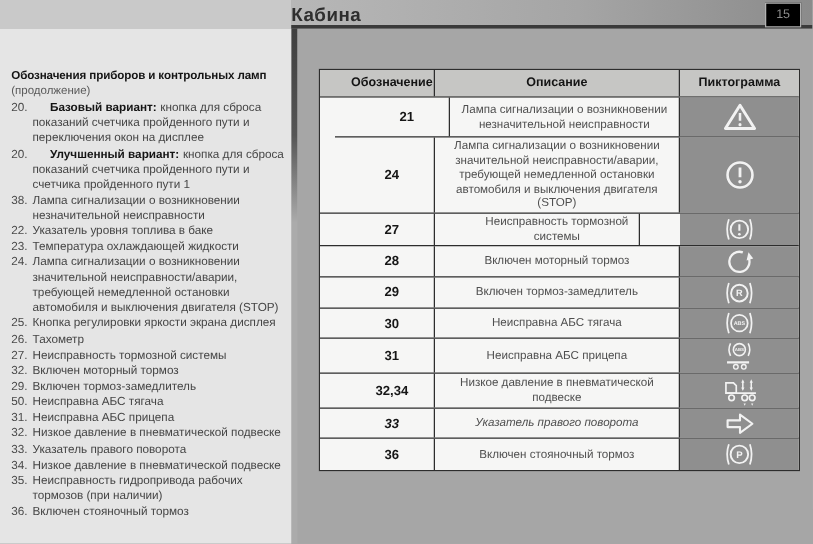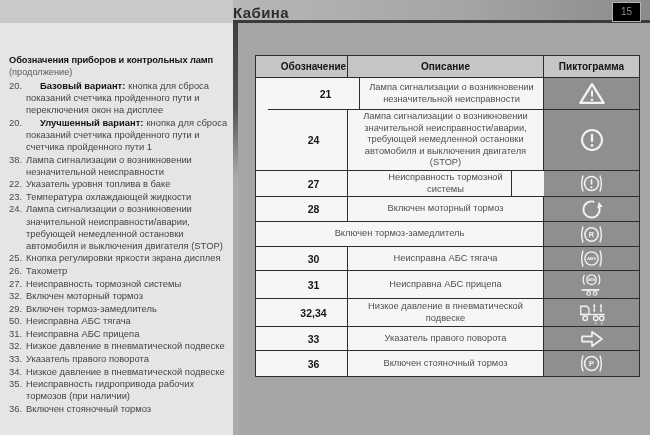--- a/index.html
+++ b/index.html
@@ -63,21 +63,21 @@
   .trow:last-child{border-bottom:none;}
   .cell{box-sizing:border-box;display:flex;align-items:center;justify-content:center;text-align:center;}
   .c1{flex:0 0 92px;border-right:1.6px solid #2d2d2d;font-weight:bold;font-size:10.5px;color:#161616;padding-left:24px;}
   .c2{flex:1;border-right:1.6px solid #2d2d2d;font-size:9.3px;line-height:11.6px;color:#4f4f4f;padding:1px 6px;}
   .c3{flex:0 0 95px;background:#8f8f8f;}
   .thead{background:#c6c6c4;}
   .thead .cell{font-weight:bold;font-size:10px;color:#141414;background:#c6c6c4;}
   .hr0{min-height:22px;}
   .r21{min-height:32px;margin-left:12px;} .r24{min-height:56px;} .r27{min-height:24px;gap:32px;}
   .r28{min-height:25px;} .r29{min-height:25px;} .r30{min-height:24px;}
-  .r31{min-height:28px;} .r32{min-height:28px;} .r33{min-height:24px;}
+  .r31{min-height:28px;} .r32{min-height:28px;} .r33{min-height:24px;font-style:italic;}
   .r36{min-height:25px;}
   .pict svg{display:block;}
   .ln{stroke:#f2f2f2;fill:none;}
   .fl{fill:#f2f2f2;stroke:none;}
   .ictext{fill:#f2f2f2;font-family:"Liberation Sans",sans-serif;font-weight:bold;text-anchor:middle;}
 </style>
 </head>
 <body>
 
 <div class="hdr-left"></div>
@@ -217,20 +217,21 @@
       <div class="cell c2">Включен моторный тормоз</div>
       <div class="cell c3 pict">
         <svg viewBox="0 0 30 30" width="23" height="23">
           <path class="ln" d="M24.9 11.4 A10.5 10.5 0 1 1 18.6 5.1" stroke-width="2.4"></path>
           <polygon class="fl" points="22.5,13.5 29.5,11.5 24.5,5"></polygon>
         </svg>
       </div>
     </div>
 
     <div class="trow r29">
+      <div class="cell c1">29</div>
       <div class="cell c2">Включен тормоз-замедлитель</div>
       <div class="cell c3 pict">
         <svg viewBox="0 0 38 30" width="27" height="21">
           <path class="ln" d="M7 3.5 Q3 15 7 26.5" stroke-width="2"></path>
           <path class="ln" d="M31 3.5 Q35 15 31 26.5" stroke-width="2"></path>
           <circle class="ln" cx="19" cy="15" r="9.5" stroke-width="2.2"></circle>
           <text class="ictext" x="19" y="18.8" font-size="10.5">R</text>
         </svg>
       </div>
     </div>

